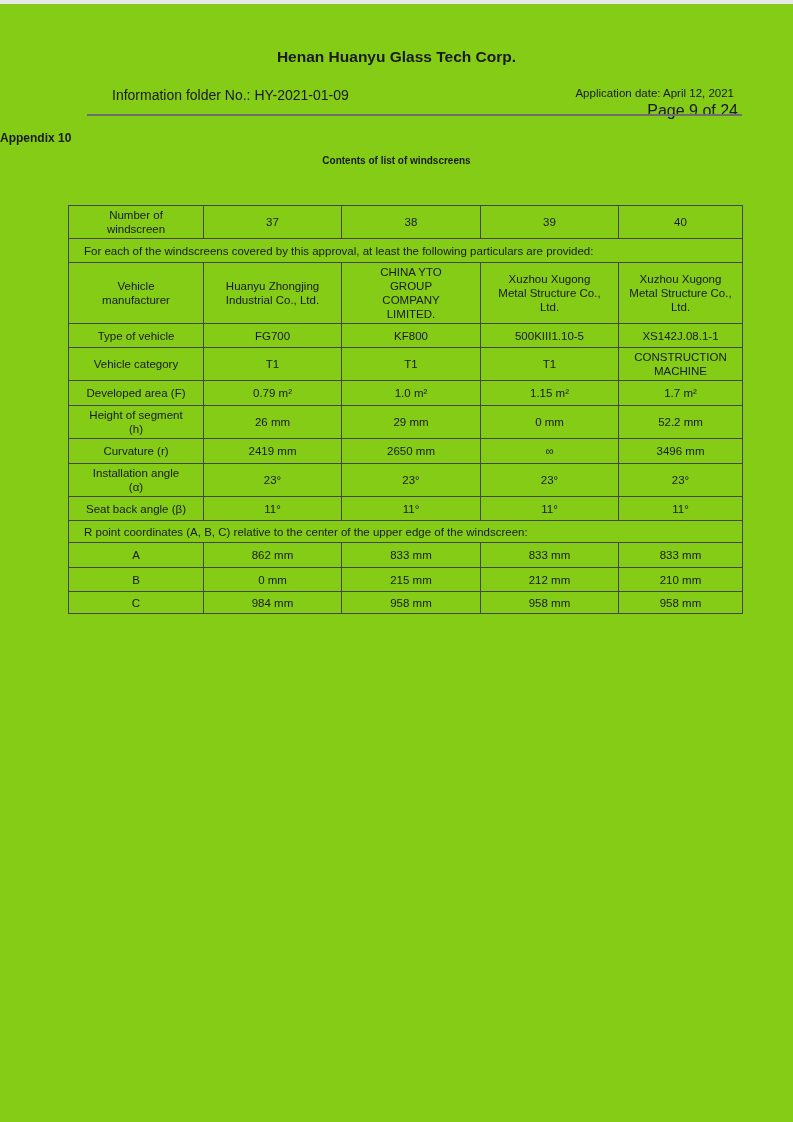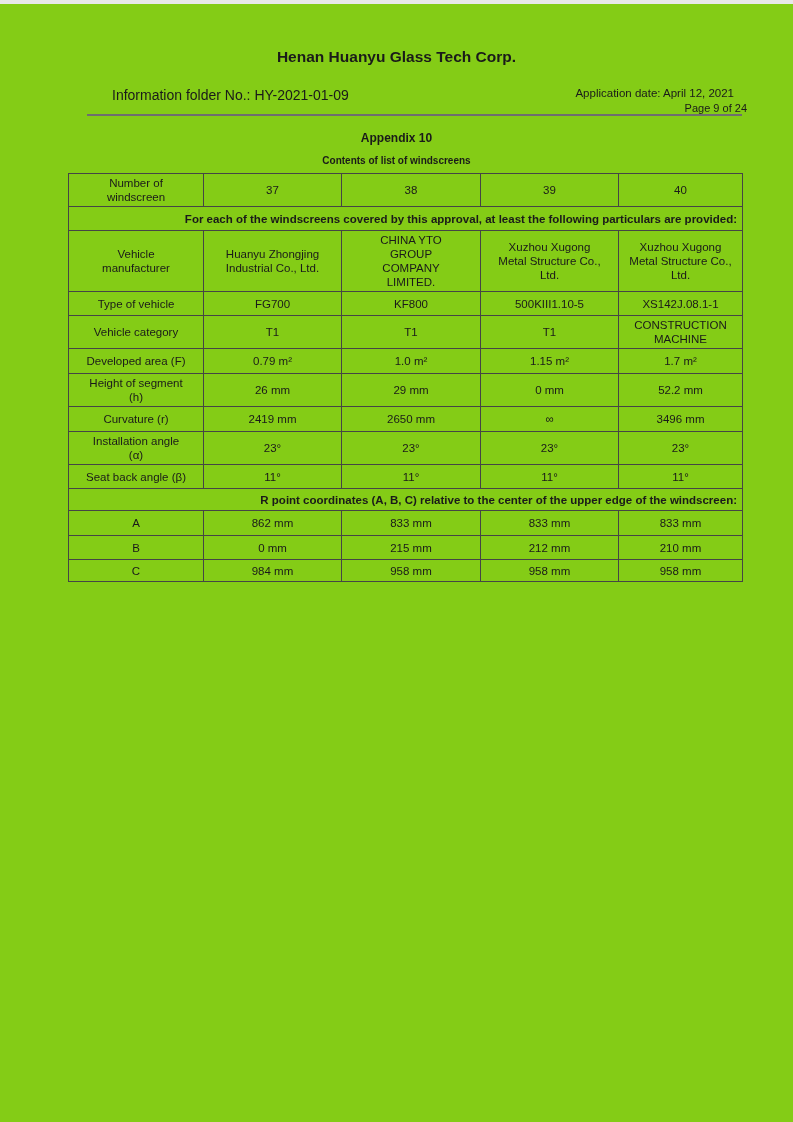--- a/index.html
+++ b/index.html
@@ -11,48 +11,48 @@
     color:#1a1a1a;
     overflow:hidden;
     margin:4px auto;
   }
   .company-title{
     position:absolute;top:44px;left:0;width:100%;
     text-align:center;font-size:15.5px;font-weight:bold;margin:0;
   }
   .info-left{position:absolute;top:83px;left:112px;font-size:14px;}
   .info-right{position:absolute;top:83px;right:59px;font-size:11.5px;text-align:center;}
-  .page-num{position:absolute;top:98px;right:46px;font-size:11px;text-align:left;}
+  .page-num{position:absolute;top:98px;right:55px;font-size:16px;text-align:left;}
   .rule{
     position:absolute;top:110px;left:87px;width:655px;height:0;
     border:none;border-top:2px solid #6e6e6e;margin:0;
   }
   .appendix-title{
     position:absolute;top:127px;left:0;width:100%;
-    text-align:center;font-size:12px;font-weight:bold;
+    text-align:left;font-size:12px;font-weight:bold;
   }
   .table-subtitle{
     position:absolute;top:151px;left:0;width:100%;
     text-align:center;font-size:10px;font-weight:bold;
   }
   table.ws{
-    position:absolute;top:169px;left:68px;width:674px;
+    position:absolute;top:201px;left:68px;width:674px;
     border-collapse:collapse;table-layout:fixed;
     font-size:11.5px;color:#1a1a1a;
   }
   table.ws td, table.ws th{
     border:1px solid #454545;
     text-align:center;vertical-align:middle;
     padding:2px 5px;
     font-weight:normal;
     white-space:pre-line;
     line-height:1.22;
   }
   table.ws td.note{
-    text-align:right;padding-left:8px;white-space:normal;font-weight:bold;
+    text-align:left;padding-left:15px;white-space:normal;
   }
 </style>
 </head>
 <body>
 
 <div class="page">
 
   <h1 class="company-title">Henan Huanyu Glass Tech Corp.</h1>
 
   <div class="info-left">Information folder No.: HY-2021-01-09</div>

